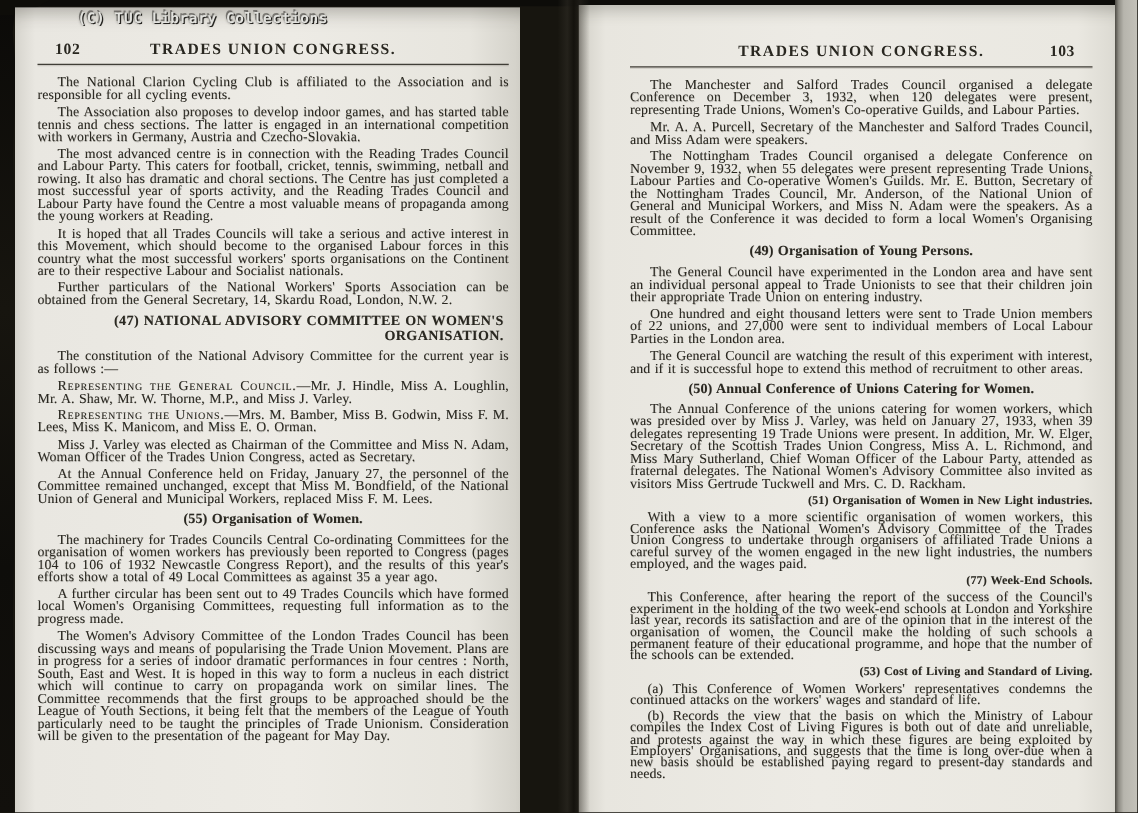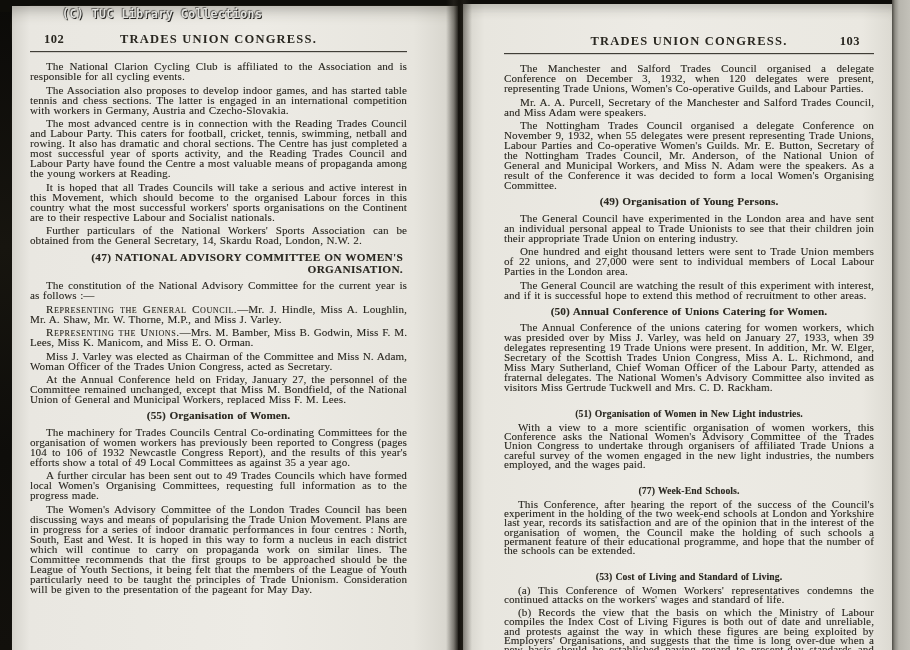--- a/index.html
+++ b/index.html
@@ -33,21 +33,21 @@
   .watermark{
     position:absolute;left:14px;top:7px;z-index:9;
     font-family:"DejaVu Sans Mono","Liberation Mono",monospace;
     font-size:11.5px;font-weight:bold;letter-spacing:.5px;color:#e2e2de;
     text-shadow:1px 1px 0 rgba(28,27,24,.95),-1px -1px 0 rgba(28,27,24,.45),0 0 2px rgba(28,27,24,.65);
     margin-left:48px;
   }
   
   .page{position:absolute;overflow:hidden;color:#292720;z-index:2;}
   .page.left{
-    left:12px;top:6px;width:446px;height:644px;
+    left:12px;top:6px;width:404px;height:644px;
     background:linear-gradient(90deg,#d6d4cd 0,#e9e7e1 4%,#edebe5 55%,#e7e5de 90%,#d3d1c9 100%);
     box-shadow:inset 0 16px 14px -12px rgba(60,58,50,.35);
   }
   .page.right{
     left:463px;top:4px;width:429px;height:646px;
     background:linear-gradient(90deg,#d2d0c8 0,#e8e6df 5%,#edebe5 45%,#eae8e1 93%,#dcdad2 100%);
     box-shadow:inset 0 14px 12px -10px rgba(60,58,50,.3);
   }
   .inner{position:absolute;top:0;}
   .page.left  .inner{left:18px;top:26px;width:377px;}
@@ -60,21 +60,21 @@
   
   .body-col{
     font-size:11px;line-height:10px;letter-spacing:.12px;word-spacing:.6px;
     text-align:justify;color:#2a2821;
     text-shadow:.3px .3px 0 rgba(42,40,33,.3);
   }
   p.blk{margin:0 0 3.5px;text-indent:16px;}
   p.heading-caps{text-indent:0;text-align:right;font-weight:bold;font-size:11.2px;line-height:11.5px;
     margin:7px 4px 5px;letter-spacing:.35px;}
   p.heading{text-indent:0;text-align:center;font-weight:bold;font-size:11.2px;line-height:11.5px;margin:6px 0 5px;}
-  p.heading-sm{text-indent:0;text-align:center;font-weight:bold;font-size:9.6px;line-height:10px;margin:17px 0 4px;}
+  p.heading-sm{text-indent:0;text-align:right;font-weight:bold;font-size:9.6px;line-height:10px;margin:4px 0 4px;}
   p.para-sm{font-size:11px;line-height:9.2px;text-indent:14px;}
   .lead{font-variant:small-caps;letter-spacing:.6px;}
 </style>
 </head>
 <body>
 
 <div class="scan">
 
   <div class="top-strip"></div>
   <div class="left-band"></div>

